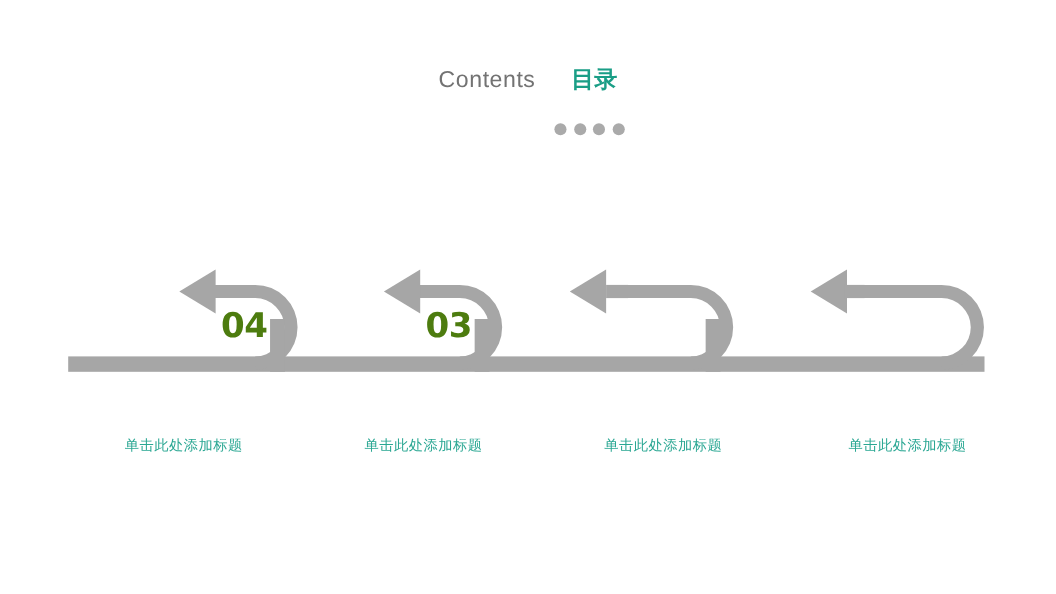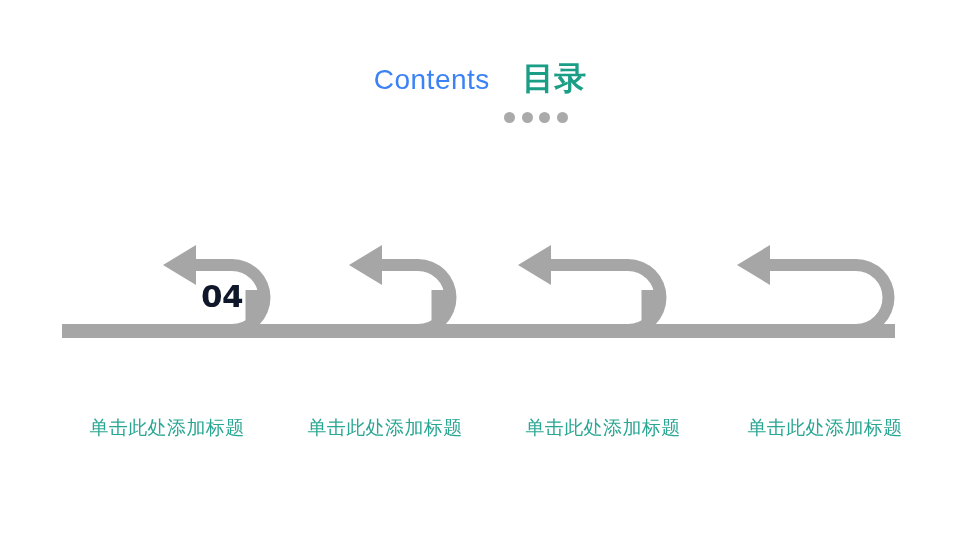--- a/index.html
+++ b/index.html
@@ -33,29 +33,29 @@
     width: 960px;
     text-align: center;
   }
   #heading-row {
     display: inline-block;
     white-space: nowrap;
     line-height: 1;
   }
   .heading-en {
     font-family: "Liberation Sans", "DejaVu Sans", sans-serif;
-    font-size: 28px;
+    font-size: 21px;
     font-weight: 400;
     letter-spacing: 0.5px;
-    color: #3b82f6;
+    color: #737373;
     vertical-align: baseline;
   }
   .heading-cn {
     font-family: "DejaVu Sans", "Liberation Sans", sans-serif;
-    font-size: 32px;
+    font-size: 21px;
     font-weight: 700;
     color: #1a9e86;
     margin-left: 28px;
     vertical-align: baseline;
   }
 
   
   #dots-row {
     position: absolute;
     top: 111px;
@@ -90,37 +90,37 @@
 
   
   .step-number {
     position: absolute;
     top: 281px;
     width: 120px;
     text-align: center;
     font-family: "DejaVu Sans", "Liberation Sans", sans-serif;
     font-size: 31px;
     font-weight: 700;
-    color: #0f172a;
+    color: #4d7c0f;
     letter-spacing: -0.5px;
     line-height: 1;
   }
   .num-04 { left: 162px; }
   .num-03 { left: 348px; }
   .num-02 { left: 545px; }
   .num-01 { left: 760px; }
 
   
   .step-caption {
     position: absolute;
-    top: 416px;
+    top: 398px;
     width: 240px;
     text-align: center;
     font-family: "DejaVu Sans", "Liberation Sans", sans-serif;
-    font-size: 19px;
+    font-size: 13px;
     font-weight: 400;
     color: #2aa793;
     letter-spacing: 0.4px;
     line-height: 1.2;
     white-space: nowrap;
   }
   .cap-04 { left: 47px; }
   .cap-03 { left: 265px; }
   .cap-02 { left: 483px; }
   .cap-01 { left: 705px; }
@@ -198,19 +198,20 @@
                  L 784 271
                  Z" fill="#a6a6a6"></path>
         <path d="M 737 265 L 770 245 L 770 285 Z" fill="#a6a6a6"></path>
         <rect x="768" y="259" width="18" height="12" fill="#a6a6a6"></rect>
       </g>
 
     </svg>
   </div>
 
   <div class="step-number num-04">04</div>
+  <div class="step-number num-03">03</div>
 
   <div class="step-caption cap-04">单击此处添加标题</div>
   <div class="step-caption cap-03">单击此处添加标题</div>
   <div class="step-caption cap-02">单击此处添加标题</div>
   <div class="step-caption cap-01">单击此处添加标题</div>
 
 </div>
 
 </body></html>

